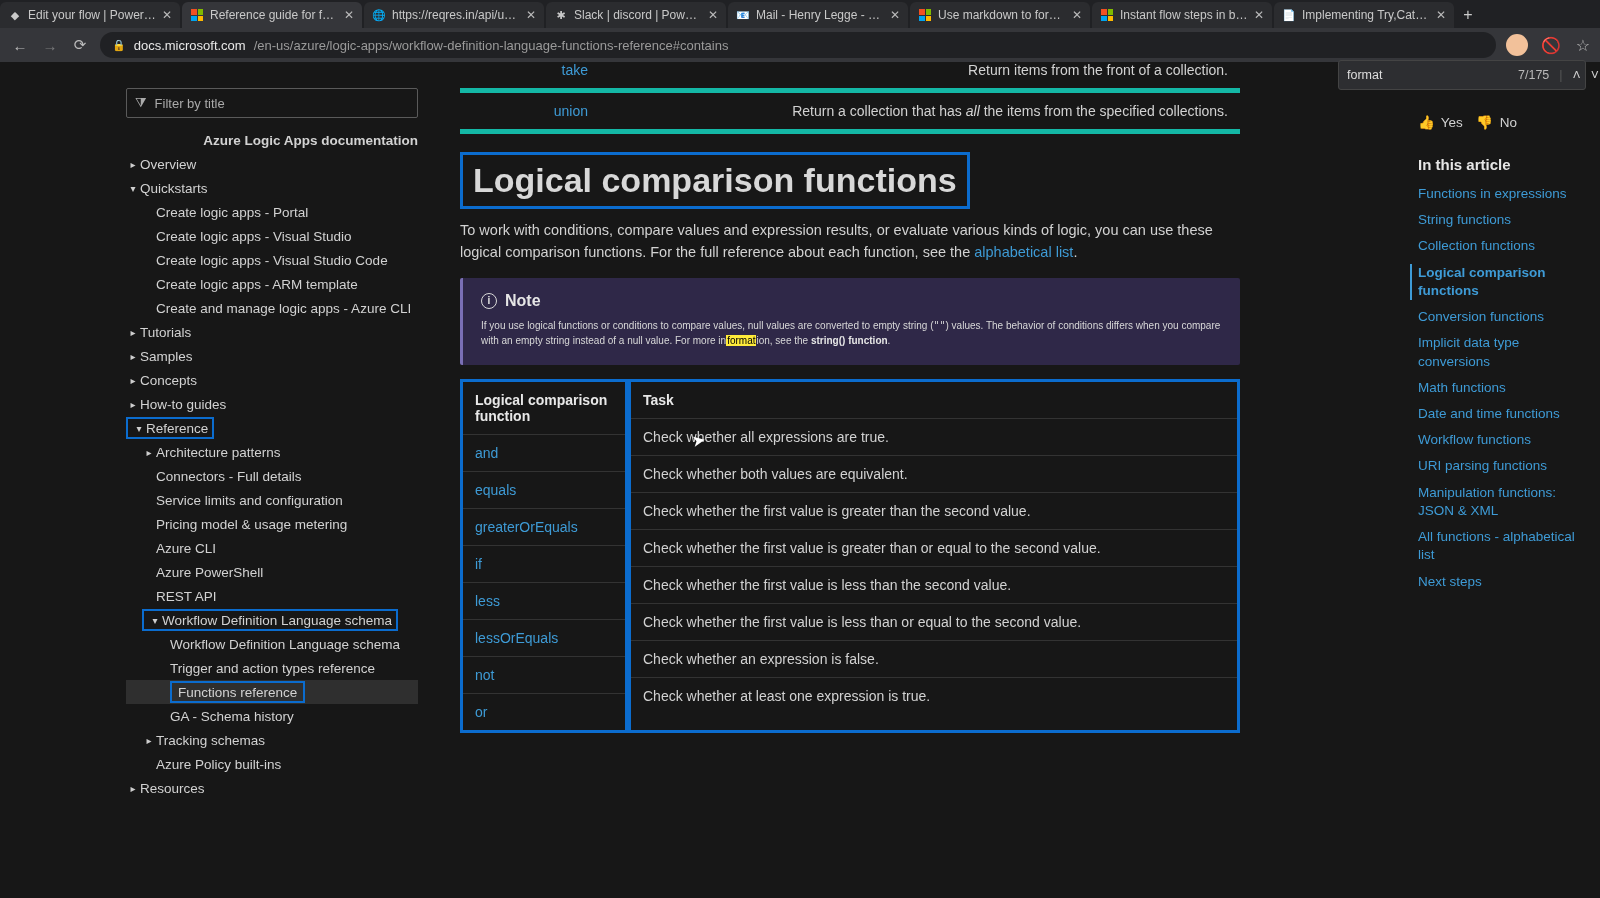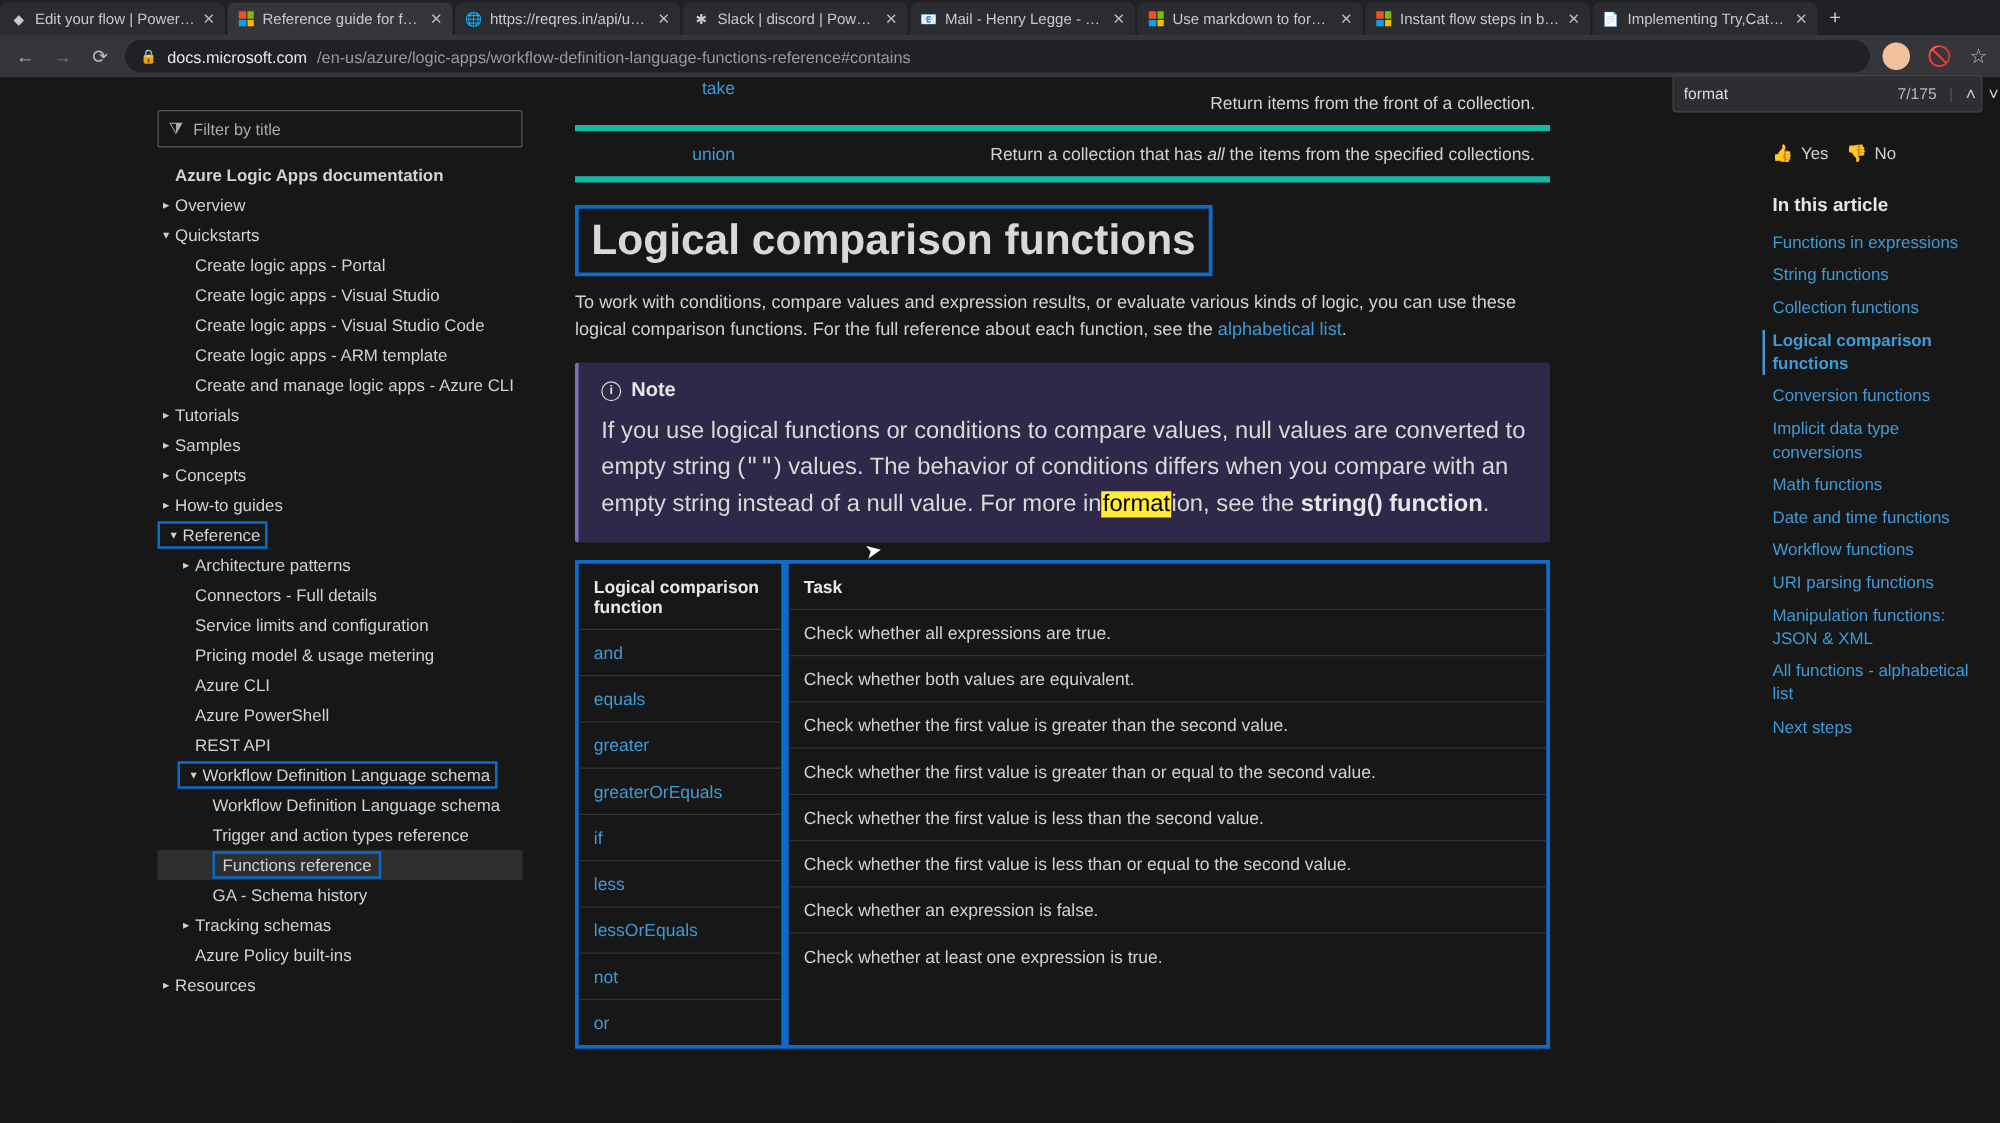--- a/index.html
+++ b/index.html
@@ -33,21 +33,21 @@
 
 .page { position: absolute; top: 62px; left: 0; right: 0; bottom: 0; display: flex; background: #171717; }
 .leftnav { width: 430px; padding: 26px 12px 0 126px; overflow: hidden; }
 .filter-box { display: flex; align-items: center; gap: 8px; border: 1px solid #5a5a5a; border-radius: 2px; height: 30px; padding: 0 8px; color: #aaa; font-size: 13px; margin-bottom: 10px; }
 .filter-box .icn { font-size: 13px; }
 
 .tree { font-size: 13.5px; }
 .tree .row { display: flex; align-items: center; height: 24px; color: #d2d2d2; white-space: nowrap; cursor: pointer; }
 .tree .caret { width: 14px; display: inline-block; text-align: center; font-size: 10px; color: #cfcfcf; }
 .tree .lbl { }
-.tree .lvl0 { padding-left: 0; font-weight: 600; }
+.tree .lvl0 { padding-left: 0; font-weight: 600; justify-content: flex-end; }
 .tree .lvl1 { padding-left: 0; }
 .tree .lvl2 { padding-left: 16px; }
 .tree .lvl3 { padding-left: 30px; }
 .tree .sel { background: #2f2f2f; }
 .hi-box { border: 2px solid #0b6cce; padding: 0 4px; display: inline-flex; align-items: center; height: 22px; }
 .hi-box.tight { padding: 0 6px; }
 
 
 .main { flex: 1; padding: 0 24px 0 30px; overflow: hidden; position: relative; }
 .main-inner { max-width: 780px; }
@@ -61,21 +61,21 @@
 
 h2.section-h { font-size: 34px; font-weight: 600; color: #d8d8d8; margin: 30px 0 14px; display: inline-block; }
 .hi-h2 { border: 3px solid #0b6cce; padding: 6px 10px; display: inline-block; margin: 18px 0 10px; }
 
 .para { font-size: 14.5px; line-height: 1.55; color: #d2d2d2; margin-bottom: 14px; }
 .para a { color: #3e9bd6; }
 
 .note-box { background: #2f2848; border-left: 3px solid #7a6fb5; padding: 14px 18px 16px; border-radius: 2px; margin-bottom: 14px; }
 .note-title { display: flex; align-items: center; gap: 8px; font-weight: 600; color: #e6e6e6; margin-bottom: 8px; }
 .note-title .icn { display: inline-flex; width: 16px; height: 16px; border: 1.5px solid #d8d8d8; border-radius: 50%; align-items: center; justify-content: center; font-size: 10px; }
-.note-box .txt { font-size: 19px; line-height: 1.55; color: #d8d8d8; }
+.note-box .txt { font-size: 10px; line-height: 1.55; color: #d8d8d8; }
 .note-box .txt b { font-weight: 600; color: #e6e6e6; }
 .code { font-family: Consolas, monospace; }
 mark.find-hit { background: #ffeb3b; color: #000; padding: 0 1px; }
 
 .two-col-hi { display: flex; }
 .col-hi { border: 3px solid #0b6cce; padding: 0; }
 .col-hi table { width: 100%; border-collapse: collapse; font-size: 14px; }
 .col-hi th { text-align: left; padding: 10px 12px; font-weight: 700; color: #e8e8e8; border-bottom: 1px solid #333; }
 .col-hi td { padding: 10px 12px; border-top: 1px solid #333; color: #d2d2d2; }
 .col-hi td a { color: #3e9bd6; }
@@ -325,21 +325,21 @@
   </div>
 
   <div class="main">
     <div class="main-inner">
 
       
       <table class="tbl">
         <tbody id="pre-rows">
             <tr class="pre-rows">
               <td style="width: 140px; border-top: none; padding-top: 0px;"><a class="fn" href="#">take</a></td>
-              <td class="task" style="border-top: none; padding-top: 12px;">Return items from the front of a collection.</td>
+              <td class="task" style="border-top: none; padding-top: 0px;">Return items from the front of a collection.</td>
             </tr>
             <tr class="pre-rows">
               <td style="width:140px"><a class="fn" href="#">union</a></td>
               <td class="task">Return a collection that has <em>all</em> the items from the specified collections.</td>
             </tr>
           </tbody>
       </table>
 
       
       <div class="hi-h2">
@@ -370,23 +370,20 @@
                 <tr>
                   <th>Logical comparison function</th>
                 </tr>
               </thead>
           <tbody id="fn-col">
                 <tr>
                   <td><a href="#">and</a></td>
                 </tr>
                 <tr>
                   <td><a href="#">equals</a></td>
-                </tr>
-                <tr>
-                  <td><a href="#">greater</a></td>
                 </tr>
                 <tr>
                   <td><a href="#">greaterOrEquals</a></td>
                 </tr>
                 <tr>
                   <td><a href="#">if</a></td>
                 </tr>
                 <tr>
                   <td><a href="#">less</a></td>
                 </tr>

